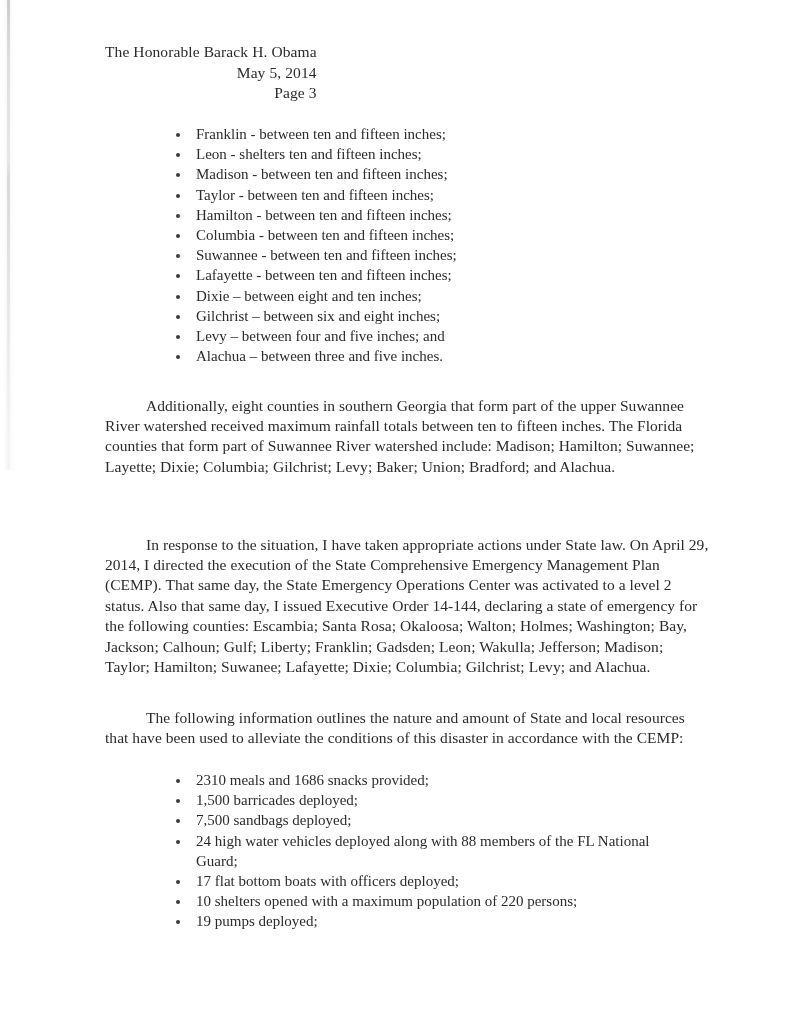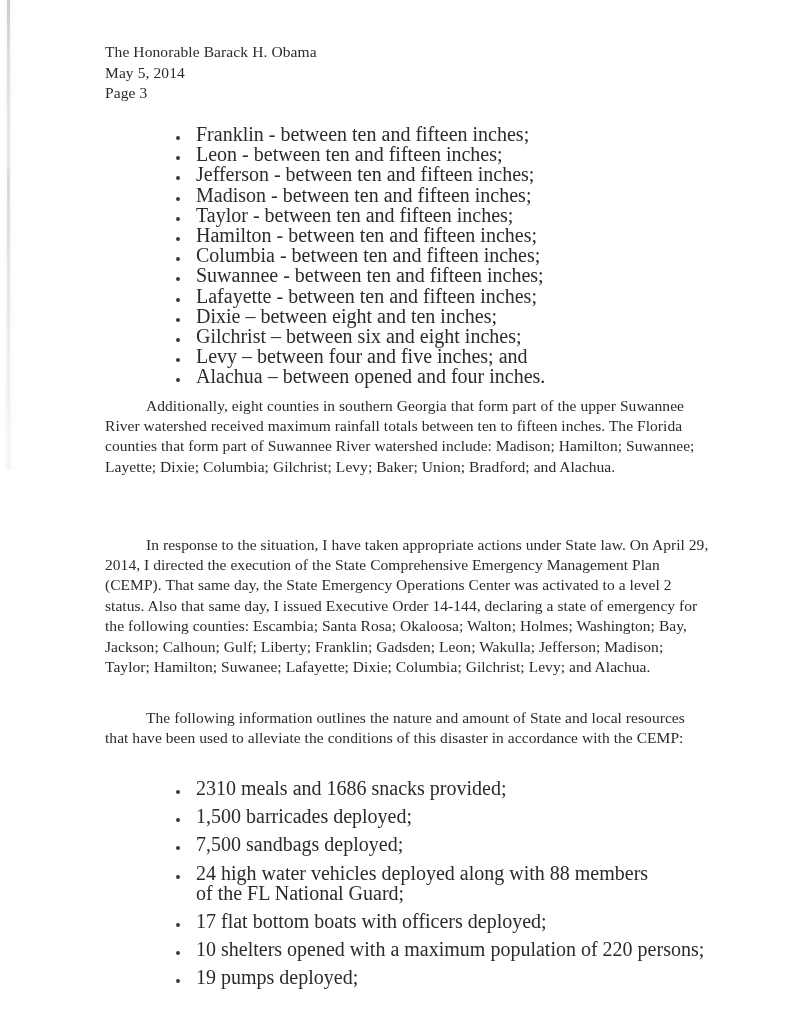--- a/index.html
+++ b/index.html
@@ -56,29 +56,30 @@
   .letter-head {
     position: absolute;
     left: 105px;
     top: 42px;
     font-size: 15.5px;
     line-height: 20.5px;
     letter-spacing: 0.1px;
   }
   .letter-head div {
     white-space: nowrap;
+    text-align: right;
   }
 
   .bullet-list {
     position: absolute;
     left: 176px;
     list-style: none;
     margin: 0;
     padding: 0;
-    font-size: 20px;
+    font-size: 15px;
     line-height: 20.2px;
   }
   .bullet-list li {
     position: relative;
     padding-left: 20px;
     white-space: nowrap;
   }
   .bullet-list li .bullet-dot {
     position: absolute;
     left: 0;
@@ -91,21 +92,21 @@
   .bullet-list li .li-text {
     display: inline;
   }
   .bullet-list li.wrap {
     white-space: normal;
     max-width: 470px;
   }
 
   #counties-list { top: 124px; }
   #resources-list { top: 770px; }
-  #resources-list li { padding-left: 20px; margin-top: 8px; }
+  #resources-list li { padding-left: 20px; }
 
   .para {
     position: absolute;
     left: 105px;
     width: 606px;
     font-size: 15.5px;
     line-height: 20.4px;
     text-indent: 41px;
     text-align: left;
     letter-spacing: 0.05px;
@@ -123,32 +124,31 @@
   <div class="scan-streak"></div>
 
   <div class="letter-head">
     <div>The Honorable Barack H. Obama</div>
     <div>May 5, 2014</div>
     <div>Page 3</div>
   </div>
 
   <ul class="bullet-list" id="counties-list">
     <li><span class="bullet-dot"></span><span class="li-text">Franklin - between ten and fifteen inches;</span></li>
-    <li><span class="bullet-dot"></span><span class="li-text">Leon - between ten and fifteen inches;</span></li>
-    <li><span class="bullet-dot"></span><span class="li-text">Jefferson - between ten and fifteen inches;</span></li>
+    <li><span class="bullet-dot"></span><span class="li-text">Leon - shelters ten and fifteen inches;</span></li>
     <li><span class="bullet-dot"></span><span class="li-text">Madison - between ten and fifteen inches;</span></li>
     <li><span class="bullet-dot"></span><span class="li-text">Taylor - between ten and fifteen inches;</span></li>
     <li><span class="bullet-dot"></span><span class="li-text">Hamilton - between ten and fifteen inches;</span></li>
     <li><span class="bullet-dot"></span><span class="li-text">Columbia - between ten and fifteen inches;</span></li>
     <li><span class="bullet-dot"></span><span class="li-text">Suwannee - between ten and fifteen inches;</span></li>
     <li><span class="bullet-dot"></span><span class="li-text">Lafayette - between ten and fifteen inches;</span></li>
     <li><span class="bullet-dot"></span><span class="li-text">Dixie – between eight and ten inches;</span></li>
     <li><span class="bullet-dot"></span><span class="li-text">Gilchrist – between six and eight inches;</span></li>
     <li><span class="bullet-dot"></span><span class="li-text">Levy – between four and five inches; and</span></li>
-    <li><span class="bullet-dot"></span><span class="li-text">Alachua – between opened and four inches.</span></li>
+    <li><span class="bullet-dot"></span><span class="li-text">Alachua – between three and five inches.</span></li>
   </ul>
 
   <p class="para" id="para-additionally">Additionally, eight counties in southern Georgia that form part of the upper Suwannee River watershed received maximum rainfall totals between ten to fifteen inches.  The Florida counties that form part of Suwannee River watershed include: Madison; Hamilton; Suwannee; Layette; Dixie; Columbia; Gilchrist; Levy; Baker; Union; Bradford; and Alachua.</p>
 
   <p class="para" id="para-response">In response to the situation, I have taken appropriate actions under State law.  On April 29, 2014, I directed the execution of the State Comprehensive Emergency Management Plan (CEMP).  That same day, the State Emergency Operations Center was activated to a level 2 status.  Also that same day, I issued Executive Order 14-144, declaring a state of emergency for the following counties:  Escambia; Santa Rosa; Okaloosa; Walton; Holmes; Washington; Bay, Jackson; Calhoun; Gulf; Liberty; Franklin; Gadsden; Leon; Wakulla; Jefferson; Madison; Taylor; Hamilton; Suwanee; Lafayette; Dixie; Columbia; Gilchrist; Levy; and Alachua.</p>
 
   <p class="para" id="para-following">The following information outlines the nature and amount of State and local resources that have been used to alleviate the conditions of this disaster in accordance with the CEMP:</p>
 
   <ul class="bullet-list" id="resources-list">
     <li><span class="bullet-dot"></span><span class="li-text">2310 meals and 1686 snacks provided;</span></li>

